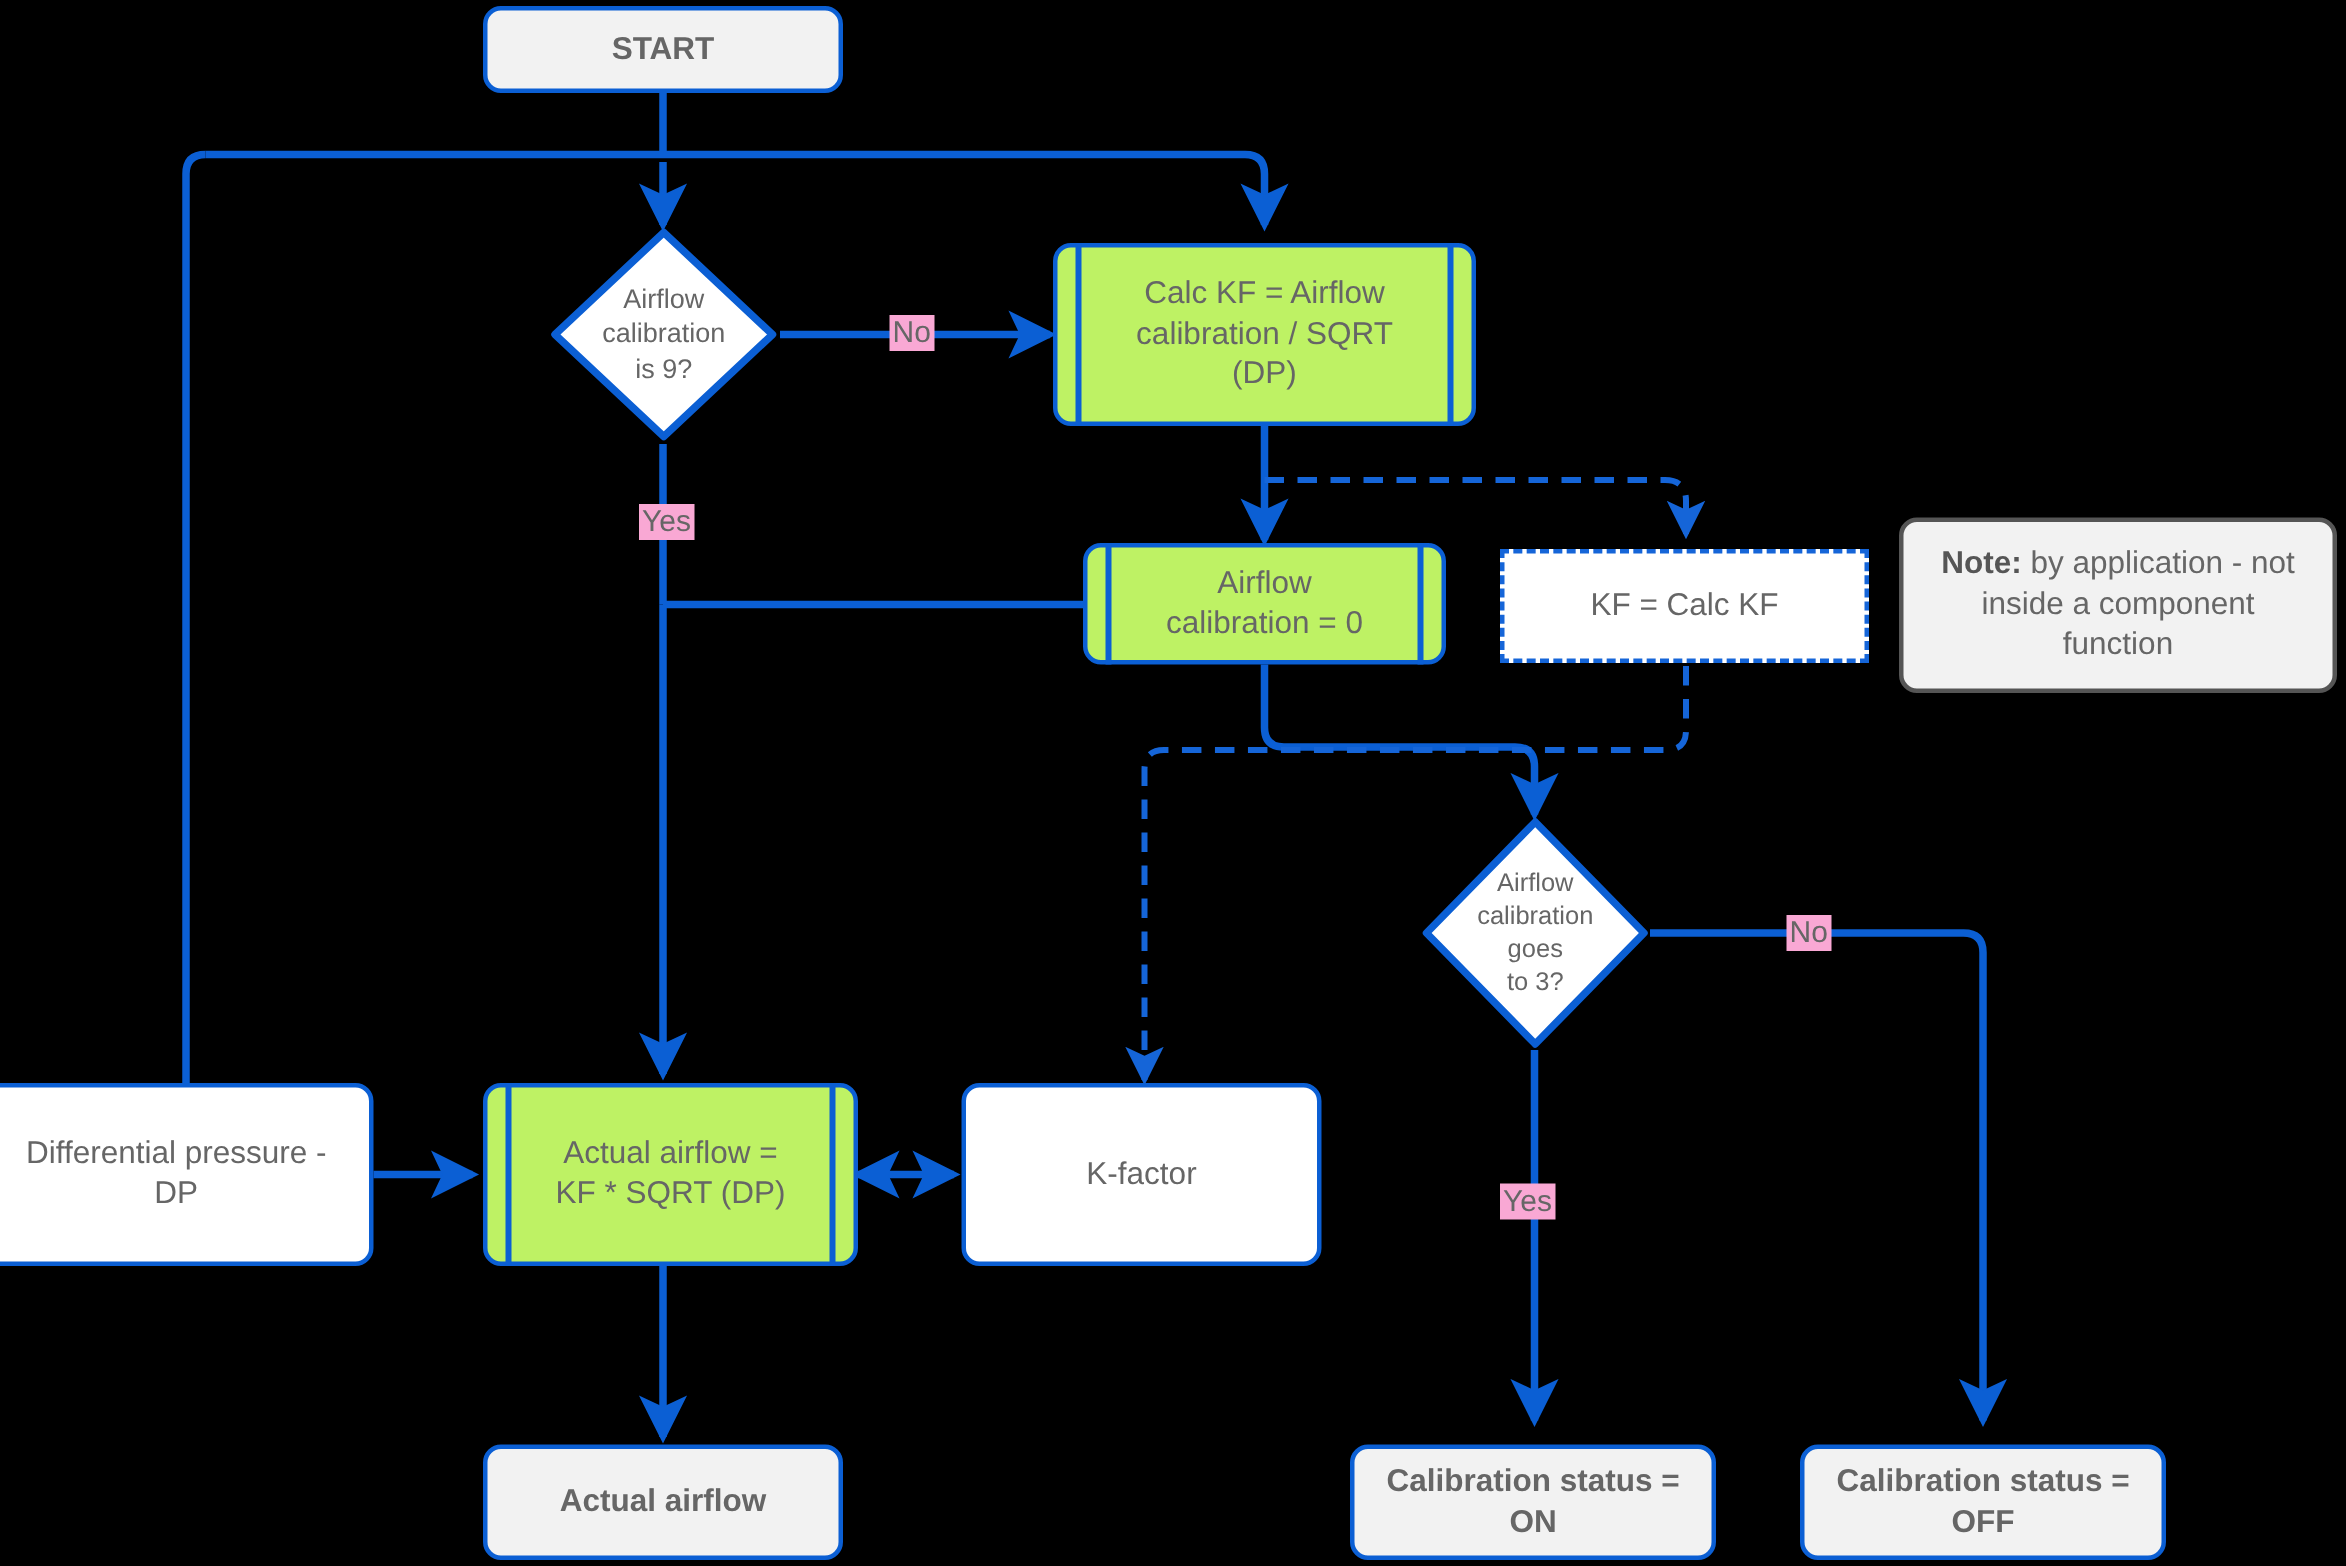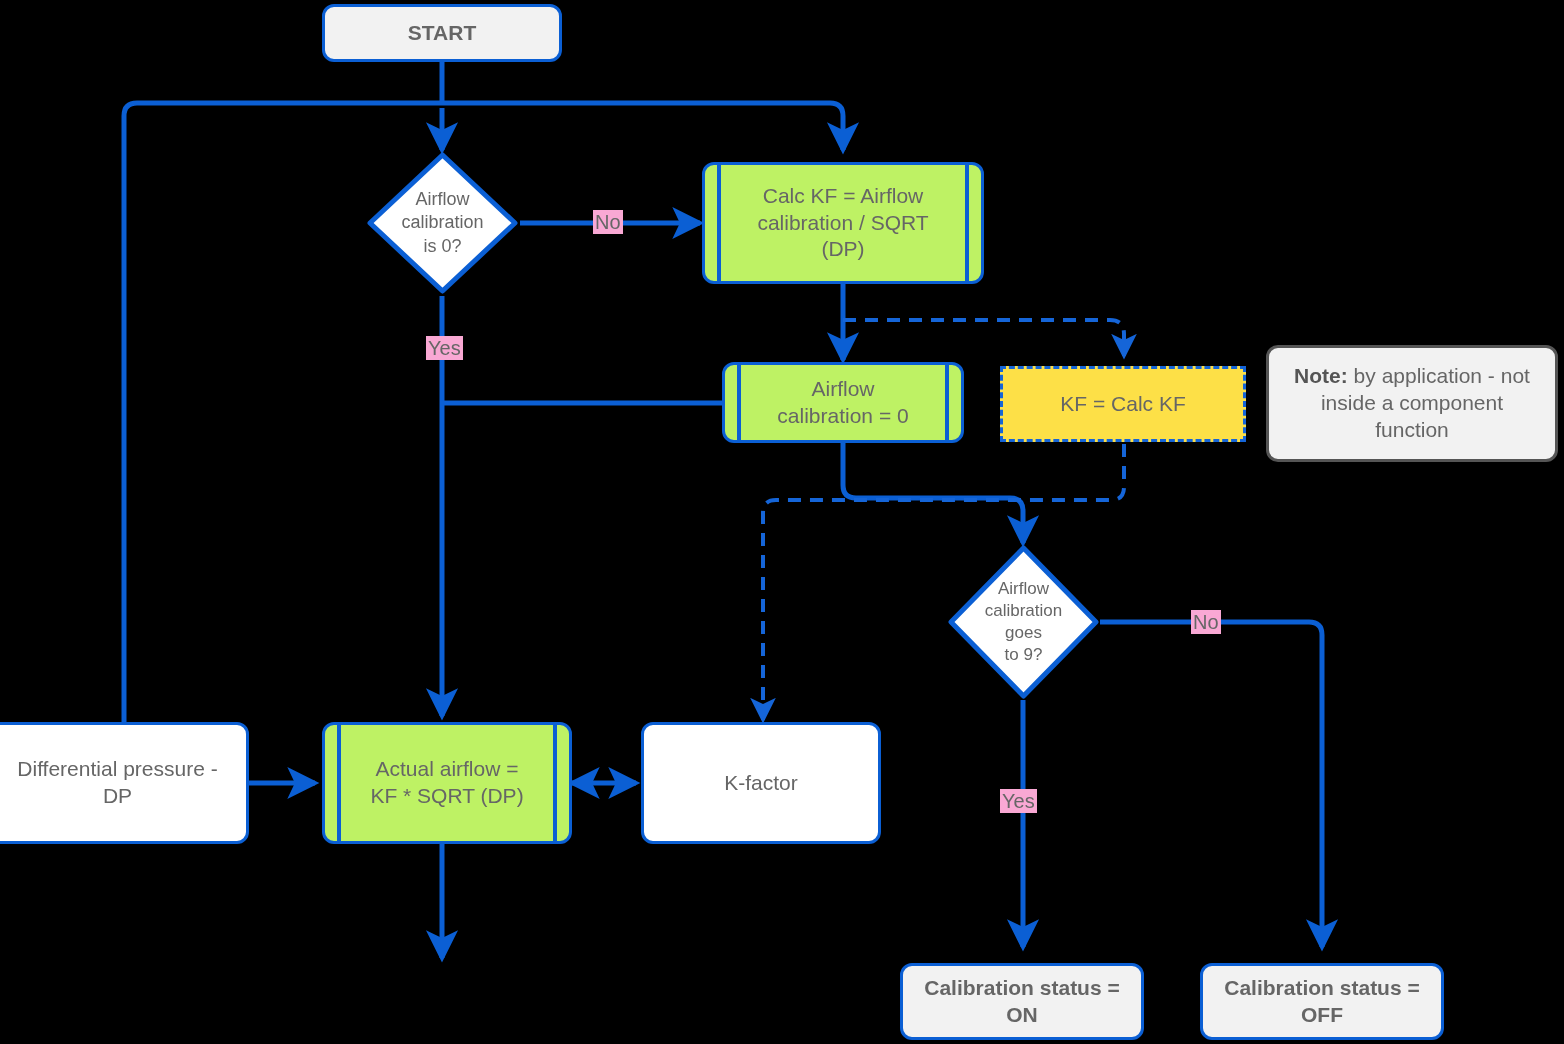--- a/index.html
+++ b/index.html
@@ -63,21 +63,21 @@
     background: #0b5fd4;
   }
   .predef .bar-l { left: 12px; }
   .predef .bar-r { right: 12px; }
   .predef .ptext {
     position: relative;
     padding: 0 26px;
   }
   
   .dashed-box {
-    background: #fde047;
+    background: #ffffff;
     border: 3px dashed #1565d8;
     border-radius: 0;
   }
   
   .note {
     background: #f2f2f2;
     border: 3px solid #555555;
     border-radius: 12px;
     color: #666666;
   }
@@ -173,21 +173,21 @@
   </div>
 
   <div class="decision" style="left:365px; top:150px; width:155px; height:146px;">
     <svg class="dshape" viewBox="0 0 155 146">
       <path d="M 77.5 5 L 150 73 L 77.5 141 L 5 73 Z" fill="#ffffff" stroke="#0b5fd4" stroke-width="5" stroke-linejoin="round"></path>
     </svg>
     <div class="dlabel">
       <div>
         <div>Airflow</div>
         <div>calibration</div>
-        <div>is 0?</div>
+        <div>is 9?</div>
       </div>
     </div>
   </div>
 
   <div class="node predef" style="left:702px; top:162px; width:282px; height:122px;">
     <span class="bar-l"></span>
     <span class="bar-r"></span>
     <div class="ptext">
       <div>Calc KF = Airflow</div>
       <div>calibration / SQRT</div>
@@ -216,21 +216,21 @@
 
   <div class="decision" style="left:946px; top:543px; width:155px; height:158px;">
     <svg class="dshape" viewBox="0 0 155 158">
       <path d="M 77.5 5 L 150 79 L 77.5 153 L 5 79 Z" fill="#ffffff" stroke="#0b5fd4" stroke-width="5" stroke-linejoin="round"></path>
     </svg>
     <div class="dlabel" style="font-size:17px;">
       <div>
         <div>Airflow</div>
         <div>calibration</div>
         <div>goes</div>
-        <div>to 9?</div>
+        <div>to 3?</div>
       </div>
     </div>
   </div>
 
   <div class="node process" style="left:-14px; top:722px; width:263px; height:122px;">
     <div>
       <div>Differential pressure -</div>
       <div>DP</div>
     </div>
   </div>
@@ -241,20 +241,23 @@
 
   <div class="node predef" style="left:322px; top:722px; width:250px; height:122px;">
     <span class="bar-l"></span>
     <span class="bar-r"></span>
     <div class="ptext" style="padding:0 22px;">
       <div>Actual airflow =</div>
       <div>KF * SQRT (DP)</div>
     </div>
   </div>
 
+  <div class="node terminal" style="left:322px; top:963px; width:240px; height:77px;">
+    <span>Actual airflow</span>
+  </div>
 
   <div class="node terminal" style="left:900px; top:963px; width:244px; height:77px;">
     <div>
       <div>Calibration status =</div>
       <div>ON</div>
     </div>
   </div>
 
   <div class="node terminal" style="left:1200px; top:963px; width:244px; height:77px;">
     <div>

